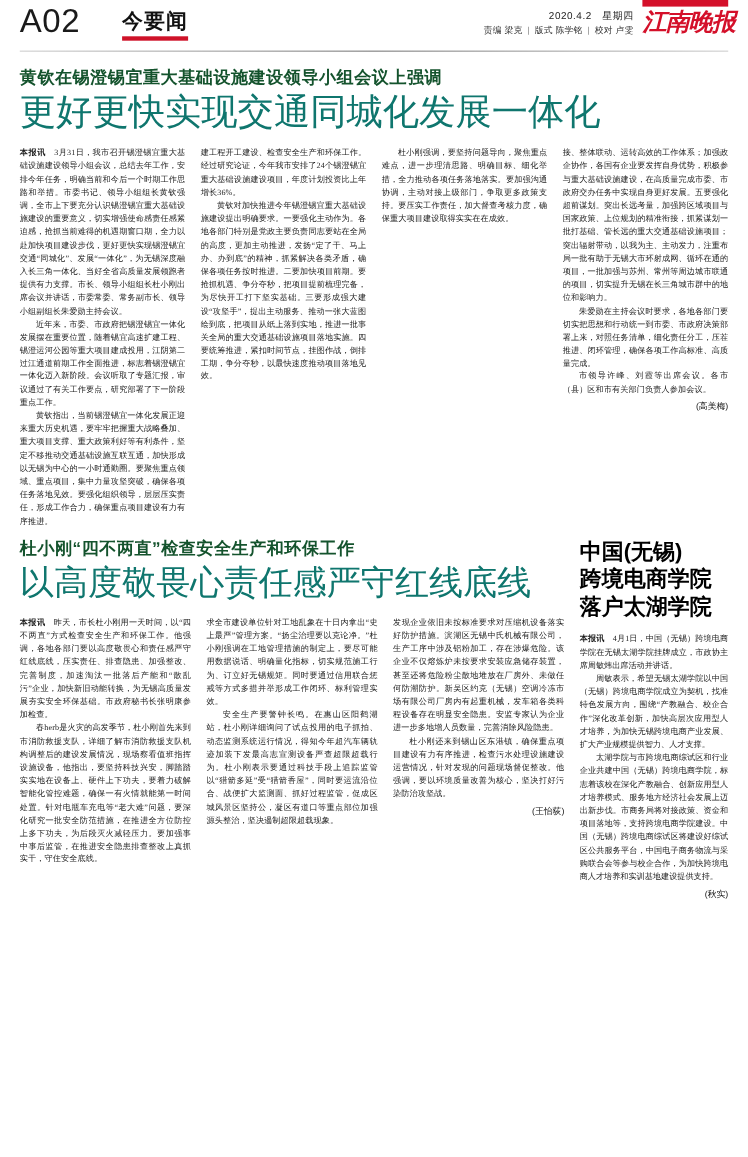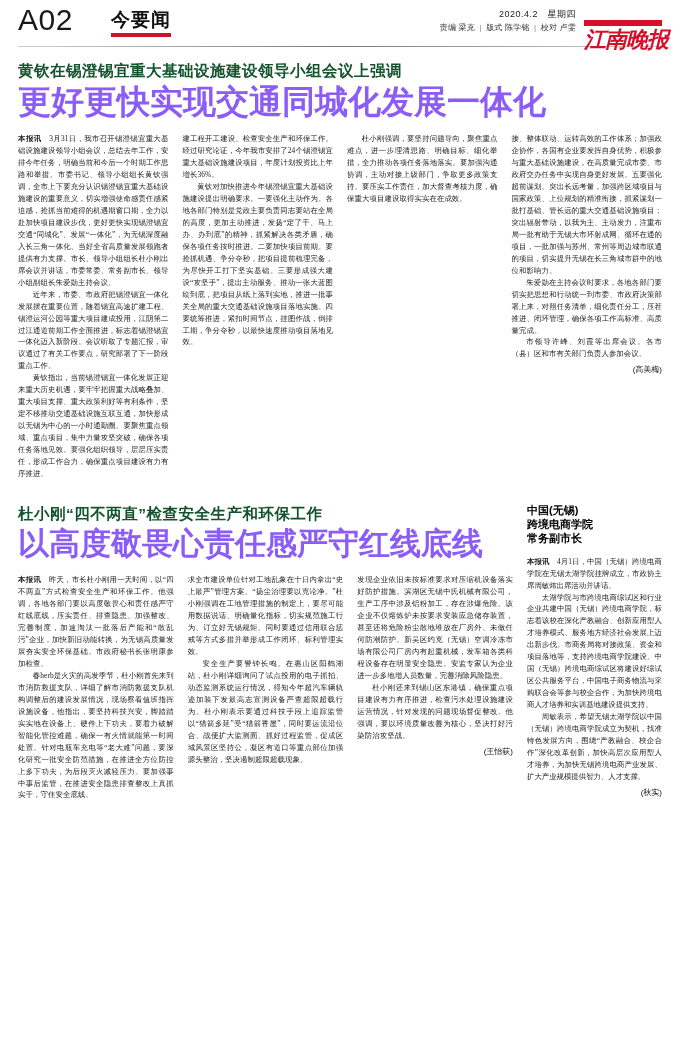--- a/index.html
+++ b/index.html
@@ -28,42 +28,42 @@
   .section-tab .stab-rule {
     display: block; height: 4px; background: #cf1228; margin-top: 3px; width: 100%;
   }
   .head-right {
     position: absolute; right: 86px; top: 8px; text-align: right;
     font-family: "Liberation Sans", "DejaVu Sans", sans-serif;
   }
   .head-date { font-size: 9px; color: #222; letter-spacing: 0.5px; line-height: 1.5; }
   .head-credits { font-size: 8px; color: #333; letter-spacing: 0.2px; line-height: 1.5; white-space: nowrap; }
   .head-credits .sep { color: #888; padding: 0 2px; }
-  .logo-wrap { position: absolute; right: 0; top: 20px; width: 78px; }
+  .logo-wrap { position: absolute; right: 0; top: 0; width: 78px; }
   .logo-bar { height: 6px; background: #d4102a; width: 78px; }
   .logo-text {
     font-family: "Liberation Serif", "DejaVu Serif", serif;
     font-style: italic; font-weight: 700; font-size: 22px; color: #d4102a;
     letter-spacing: -1px; line-height: 1.25; white-space: nowrap;
   }
   .head-rule {
     height: 1px; background: linear-gradient(90deg,#cfcfcf,#7a7a7a 50%,#cfcfcf);
     margin-top: 0px;
   }
 
   
   .article { margin-top: 14px; }
   .kicker {
     font-family: "Liberation Sans", "DejaVu Sans", sans-serif;
     font-size: 15.5px; font-weight: 700; color: #14532d;
     letter-spacing: 0.5px; line-height: 1.3; margin-bottom: 2px;
   }
   .headline {
     font-family: "Liberation Sans", "DejaVu Sans", sans-serif;
-    font-size: 33px; font-weight: 700; color: #8b5cf6;
+    font-size: 33px; font-weight: 400; color: #0f766e;
     letter-spacing: 0px; line-height: 1.14;
   }
   .headline-2 { font-size: 31px; }
 
   
   .cols { display: flex; gap: 14px; margin-top: 12px; }
   .col { flex: 1 1 0; min-width: 0; }
   .col p {
     font-size: 7.4px; line-height: 1.62; text-align: justify;
     text-justify: inter-ideograph; color: #1b1b1b;
@@ -76,26 +76,26 @@
   }
   .byline {
     font-family: "Liberation Sans", "DejaVu Sans", sans-serif;
     font-size: 8px; font-weight: 400; text-align: right;
     margin-top: 4px; color: #111;
   }
 
   
   .side-head {
     font-family: "Liberation Sans", "DejaVu Sans", sans-serif;
-    font-size: 11px; font-weight: 800; line-height: 1.25;
+    font-size: 20px; font-weight: 800; line-height: 1.25;
     color: #000; letter-spacing: 0px;
   }
   .side-head div { white-space: nowrap; }
 
-  .lower-wrap { display: flex; gap: 14px; margin-top: 24px; }
+  .lower-wrap { display: flex; gap: 14px; margin-top: 10px; }
   .lower-main { flex: 0 0 495px; }
   .lower-side { flex: 1 1 0; min-width: 0; }
   .lower-main .cols { gap: 14px; }
   .lower-side p {
     font-size: 7.4px; line-height: 1.62; text-align: justify;
     text-justify: inter-ideograph; color: #1b1b1b; word-break: break-all;
   }
   .lower-side p.indent { text-indent: 2em; }
   .lower-side p b.lead {
     font-family: "Liberation Sans", "DejaVu Sans", sans-serif; font-weight: 700;
@@ -182,24 +182,24 @@
           <p class="indent">杜小刚还来到锡山区东港镇，确保重点项目建设有力有序推进，检查污水处理设施建设运营情况，针对发现的问题现场督促整改。他强调，要以环境质量改善为核心，坚决打好污染防治攻坚战。</p>
           <div class="byline">(王怡荻)</div>
         </div>
       </div>
     </div>
 
     <div class="lower-side">
       <div class="side-head">
         <div>中国(无锡)</div>
         <div>跨境电商学院</div>
-        <div>常务副市长</div>
+        <div>落户太湖学院</div>
       </div>
       <div class="side-body">
         <p><b class="lead">本报讯</b>　4月1日，中国（无锡）跨境电商学院在无锡太湖学院挂牌成立，市政协主席周敏炜出席活动并讲话。</p>
+        <p class="indent">周敏表示，希望无锡太湖学院以中国（无锡）跨境电商学院成立为契机，找准特色发展方向，围绕“产教融合、校企合作”深化改革创新，加快高层次应用型人才培养，为加快无锡跨境电商产业发展、扩大产业规模提供智力、人才支撑。</p>
         <p class="indent">太湖学院与市跨境电商综试区和行业企业共建中国（无锡）跨境电商学院，标志着该校在深化产教融合、创新应用型人才培养模式、服务地方经济社会发展上迈出新步伐。市商务局将对接政策、资金和项目落地等，支持跨境电商学院建设。中国（无锡）跨境电商综试区将建设好综试区公共服务平台，中国电子商务物流与采购联合会等参与校企合作，为加快跨境电商人才培养和实训基地建设提供支持。</p>
-        <p class="indent">周敏表示，希望无锡太湖学院以中国（无锡）跨境电商学院成立为契机，找准特色发展方向，围绕“产教融合、校企合作”深化改革创新，加快高层次应用型人才培养，为加快无锡跨境电商产业发展、扩大产业规模提供智力、人才支撑。</p>
         <div class="byline">(秋实)</div>
       </div>
     </div>
   </div>
 
 </div>
 
 </body></html>

